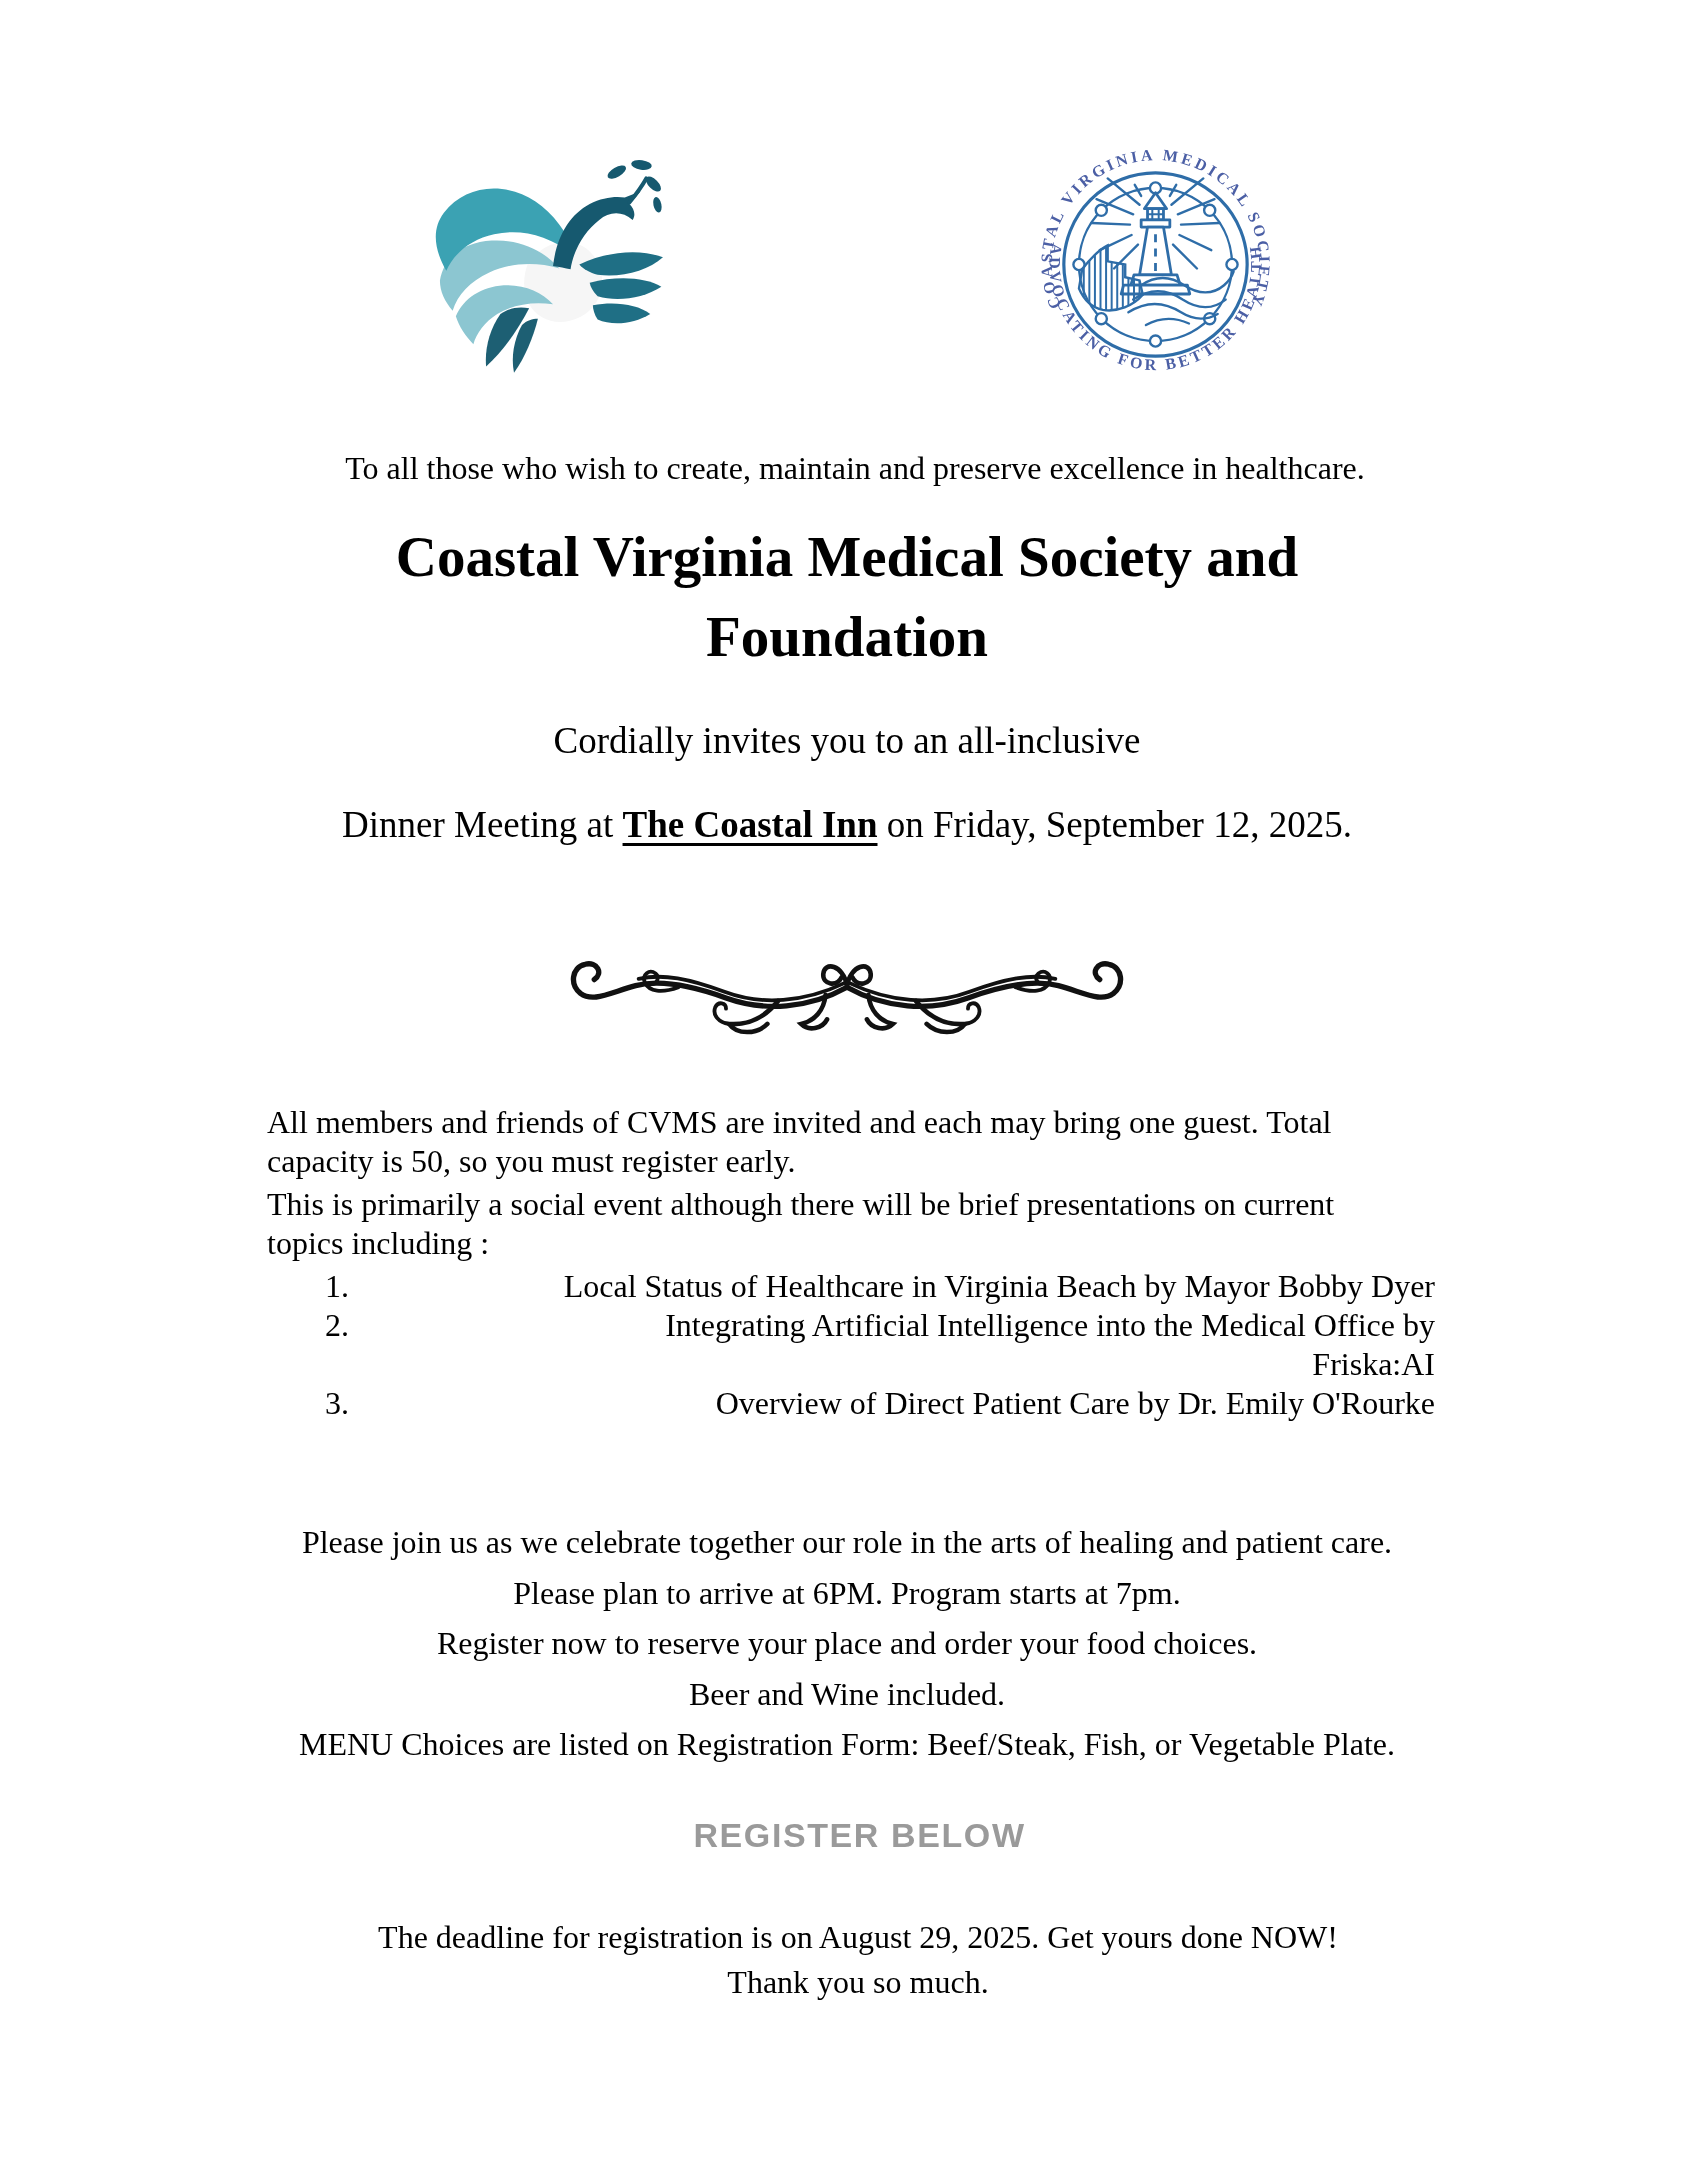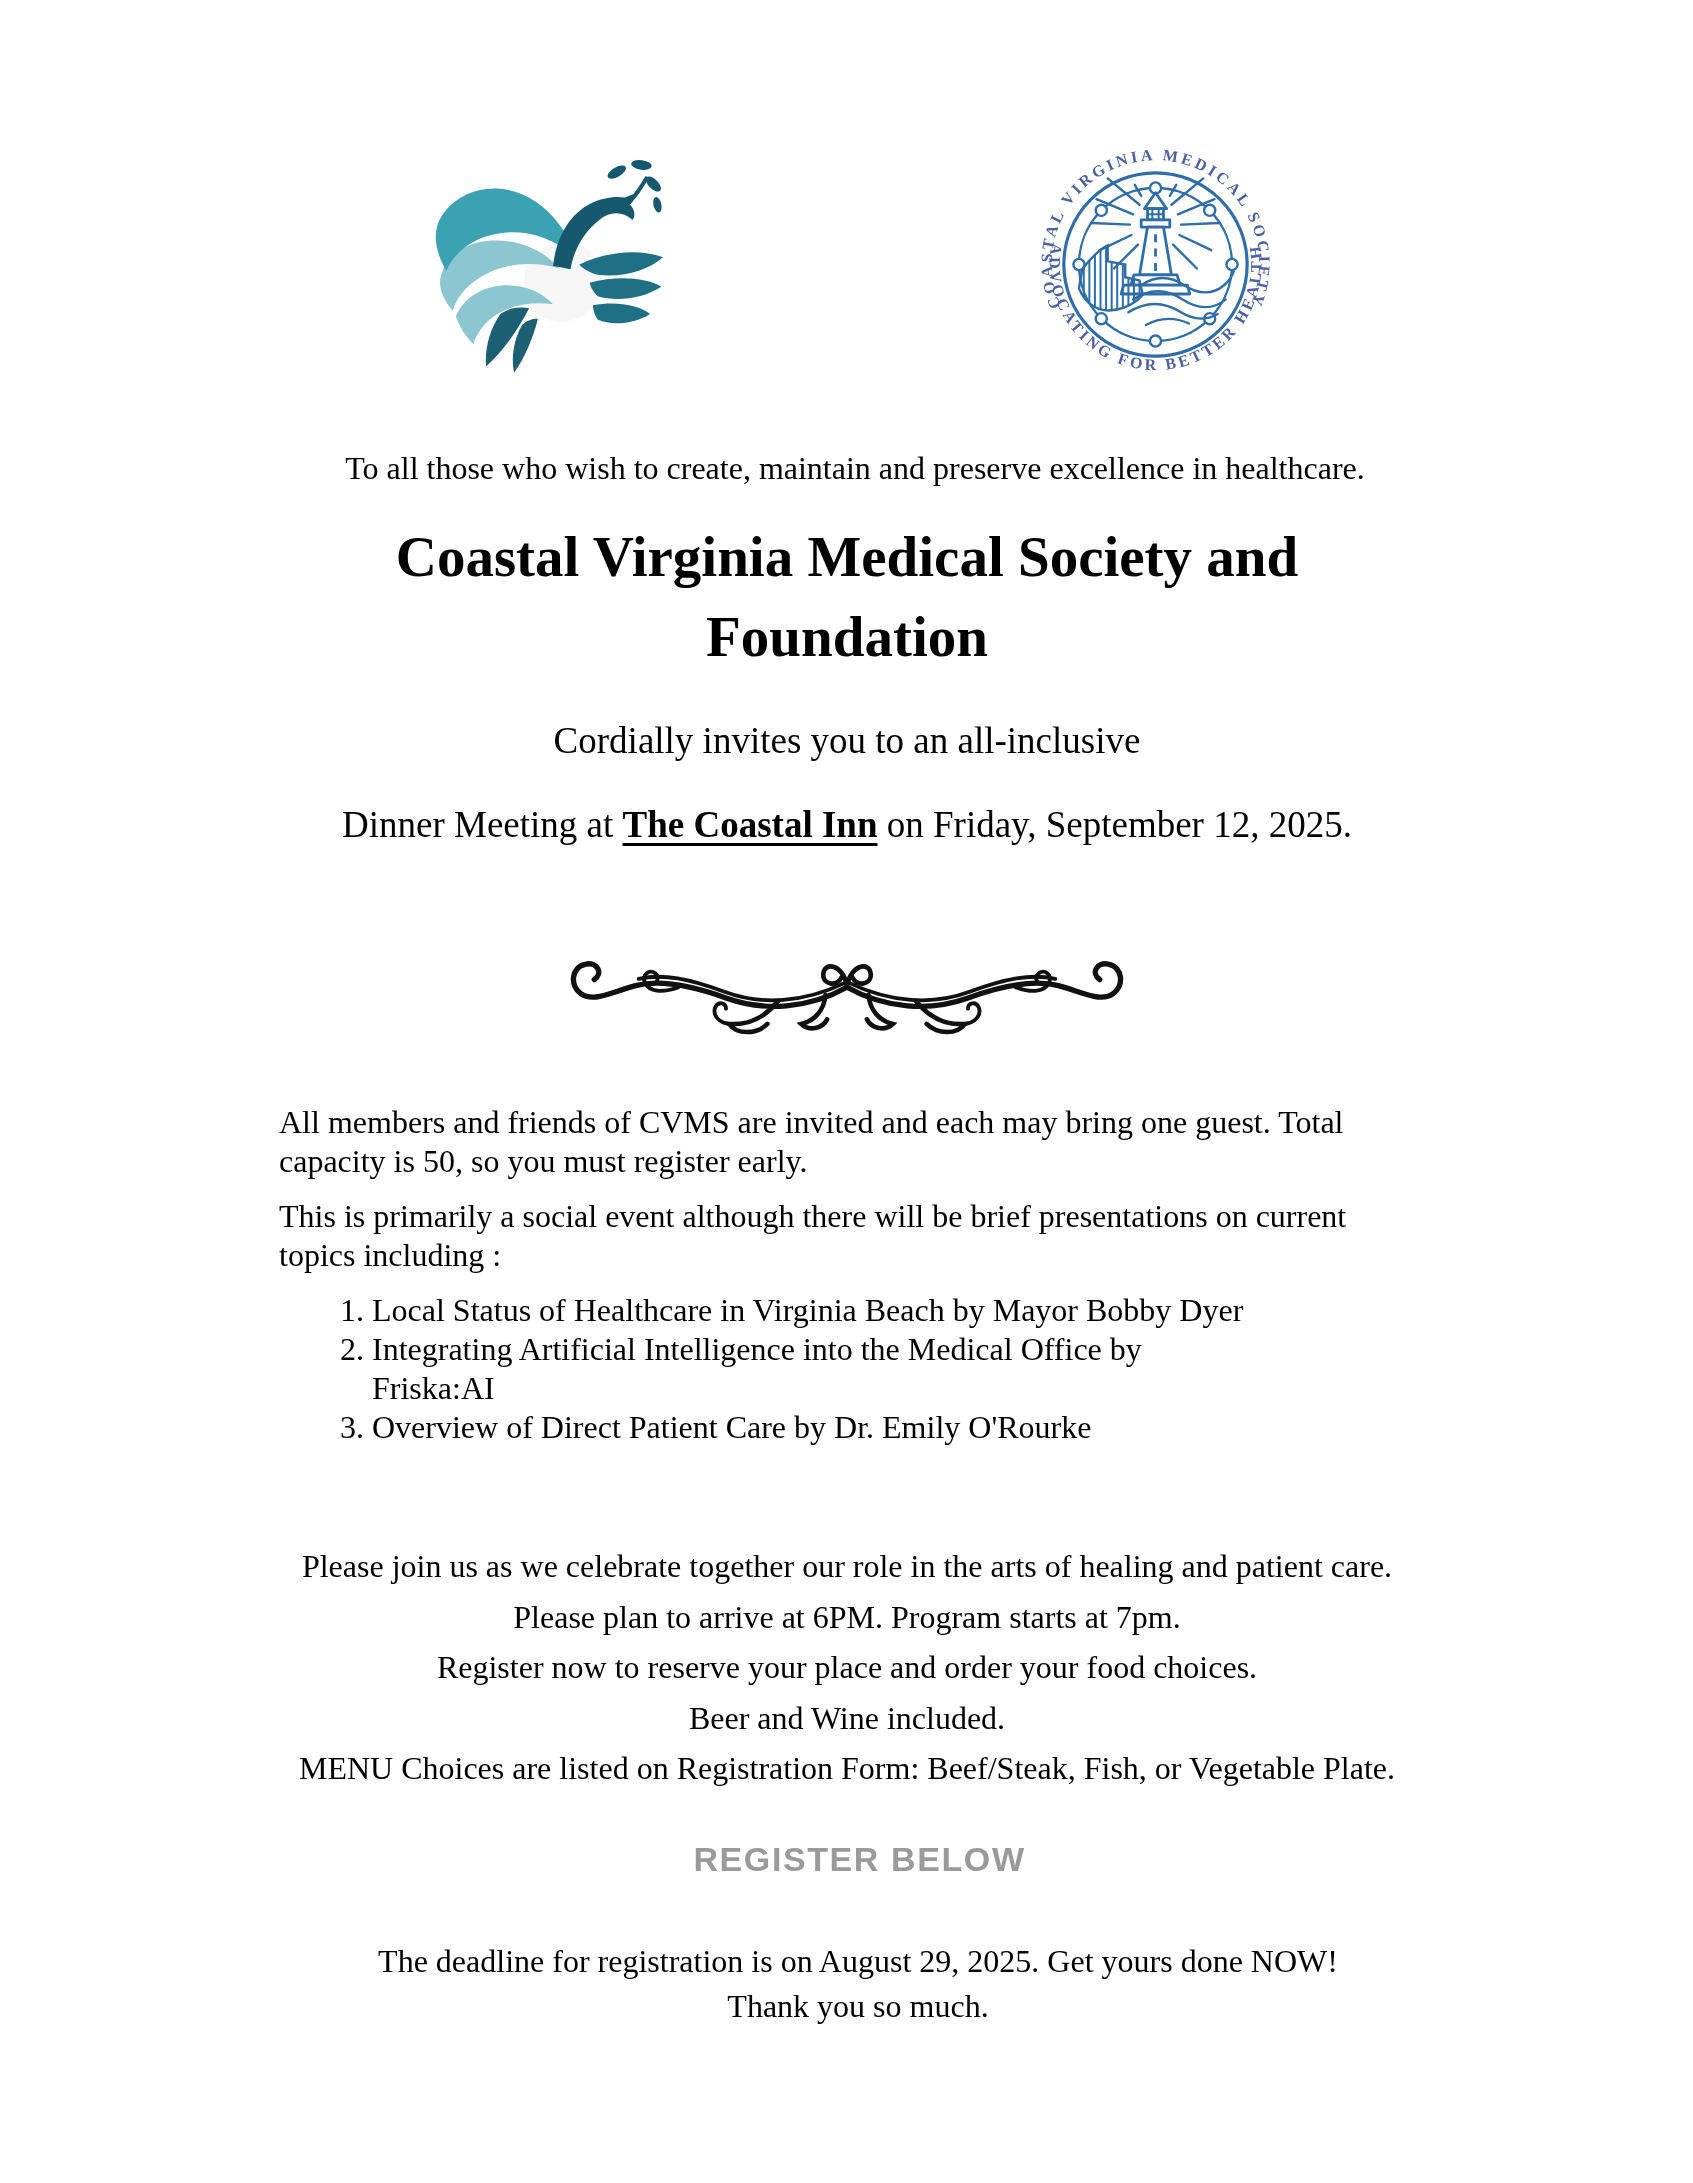--- a/index.html
+++ b/index.html
@@ -20,22 +20,22 @@
     margin:29px auto 0 auto;max-width:1116px;
     text-align:center;font-size:57px;font-weight:bold;line-height:1.4;
   }
   .subtitle{margin:41px 0 0 0;text-align:center;font-size:37px;line-height:1.26;}
   .event-line{margin:38px 0 0 0;text-align:center;font-size:37px;line-height:1.26;}
   .event-line .venue{font-weight:bold;text-decoration:underline;text-decoration-thickness:3.2px;text-underline-offset:5.6px;}
 
   .flourish-wrap{margin-top:89px;text-align:center;height:100px;}
 
   .body-block{margin:65px 0 0 263px;width:1172px;font-size:32px;line-height:1.22;}
-  .body-block p{margin:16px;white-space:pre-line;}
-  .body-block ol{margin:15px;padding-left:94px;}
+  .body-block p{margin:4px;white-space:pre-line;}
+  .body-block ol{margin:0;padding-left:94px;text-align:right;}
   .body-block li{white-space:pre-line;}
 
   .details{margin:94px auto 0 auto;width:1259px;text-align:center;font-size:32px;line-height:1.58;}
   .details p{margin:0;white-space:pre-line;}
 
   .register-note{
     margin:44px 0 0 0;text-align:center;
     font-family:"Liberation Sans", sans-serif;font-weight:bold;
     font-size:34px;color:#9a9a9a;letter-spacing:1.6px;line-height:1.25;padding-left:25px;
   }

